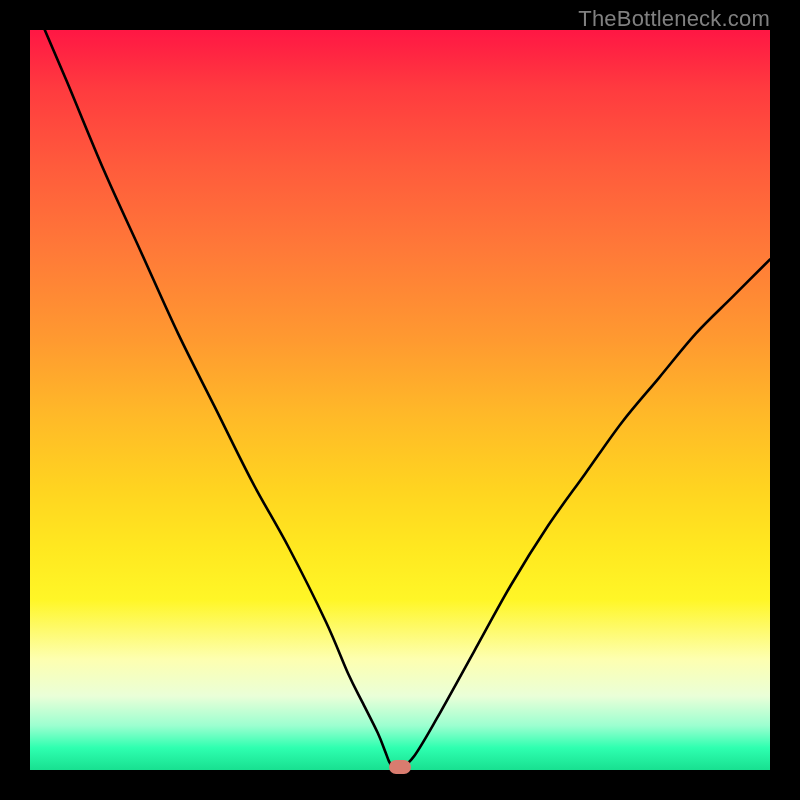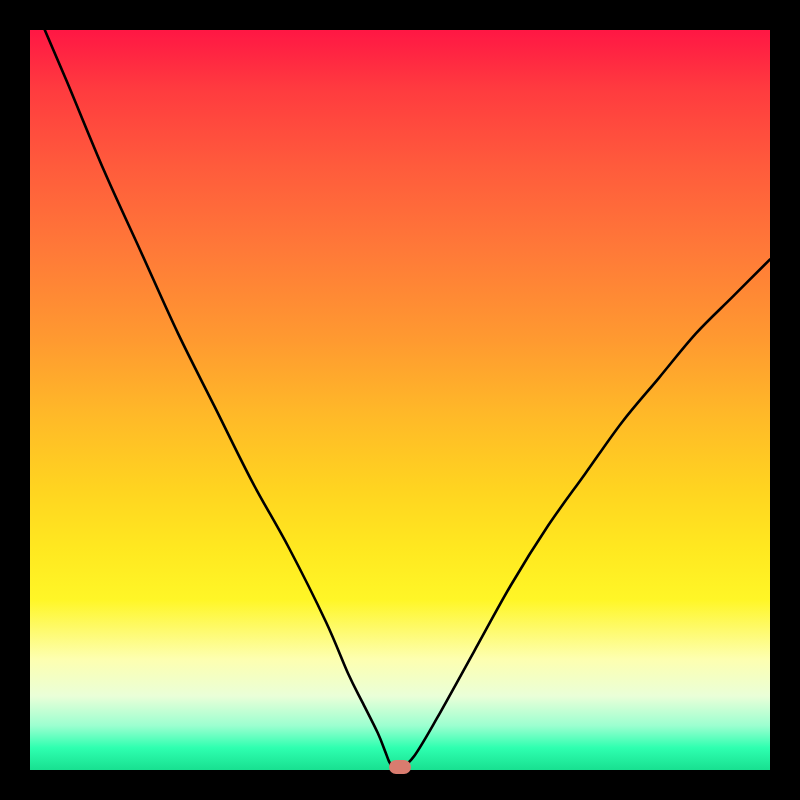--- a/index.html
+++ b/index.html
@@ -75,14 +75,15 @@
   <div class="plot-area">
 
     <svg class="curve" viewBox="0 0 740 740" preserveAspectRatio="none">
       <path id="curve-path" d="M 14.80 0.00 C 18.50 8.63, 27.13 28.37, 37.00 51.80 C 46.87 75.23, 61.67 112.23, 74.00 140.60 C 86.33 168.97, 98.67 194.87, 111.00 222.00 C 123.33 249.13, 135.67 277.50, 148.00 303.40 C 160.33 329.30, 172.67 352.73, 185.00 377.40 C 197.33 402.07, 209.67 427.97, 222.00 451.40 C 234.33 474.83, 246.67 494.57, 259.00 518.00 C 271.33 541.43, 286.13 571.03, 296.00 592.00 C 305.87 612.97, 312.03 630.23, 318.20 643.80 C 324.37 657.37, 328.07 663.53, 333.00 673.40 C 337.93 683.27, 344.10 694.98, 347.80 703.00 C 351.50 711.02, 353.35 716.81, 355.20 721.50 C 357.05 726.19, 357.67 728.53, 358.90 731.12 C 360.13 733.71, 361.37 735.68, 362.60 737.04 C 363.83 738.40, 365.07 738.77, 366.30 739.26 C 367.53 739.75, 366.92 742.34, 370.00 740.00 C 373.08 737.66, 378.63 733.83, 384.80 725.20 C 390.97 716.57, 397.13 705.47, 407.00 688.20 C 416.87 670.93, 431.67 643.80, 444.00 621.60 C 456.33 599.40, 468.67 575.97, 481.00 555.00 C 493.33 534.03, 505.67 514.30, 518.00 495.80 C 530.33 477.30, 542.67 461.27, 555.00 444.00 C 567.33 426.73, 579.67 408.23, 592.00 392.20 C 604.33 376.17, 616.67 362.60, 629.00 347.80 C 641.33 333.00, 653.67 316.97, 666.00 303.40 C 678.33 289.83, 690.67 278.73, 703.00 266.40 C 715.33 254.07, 733.83 235.57, 740.00 229.40" fill="none" stroke="#000" stroke-width="2.6" stroke-linejoin="round" stroke-linecap="round"></path>
     </svg>
 
     <div class="minimum-dot" id="min-dot" style="left: 370px; top: 737px; background: rgb(217, 124, 111);"></div>
 
   </div>
 
+  <div class="watermark">TheBottleneck.com</div>
 
 </div>
 
 </body></html>

